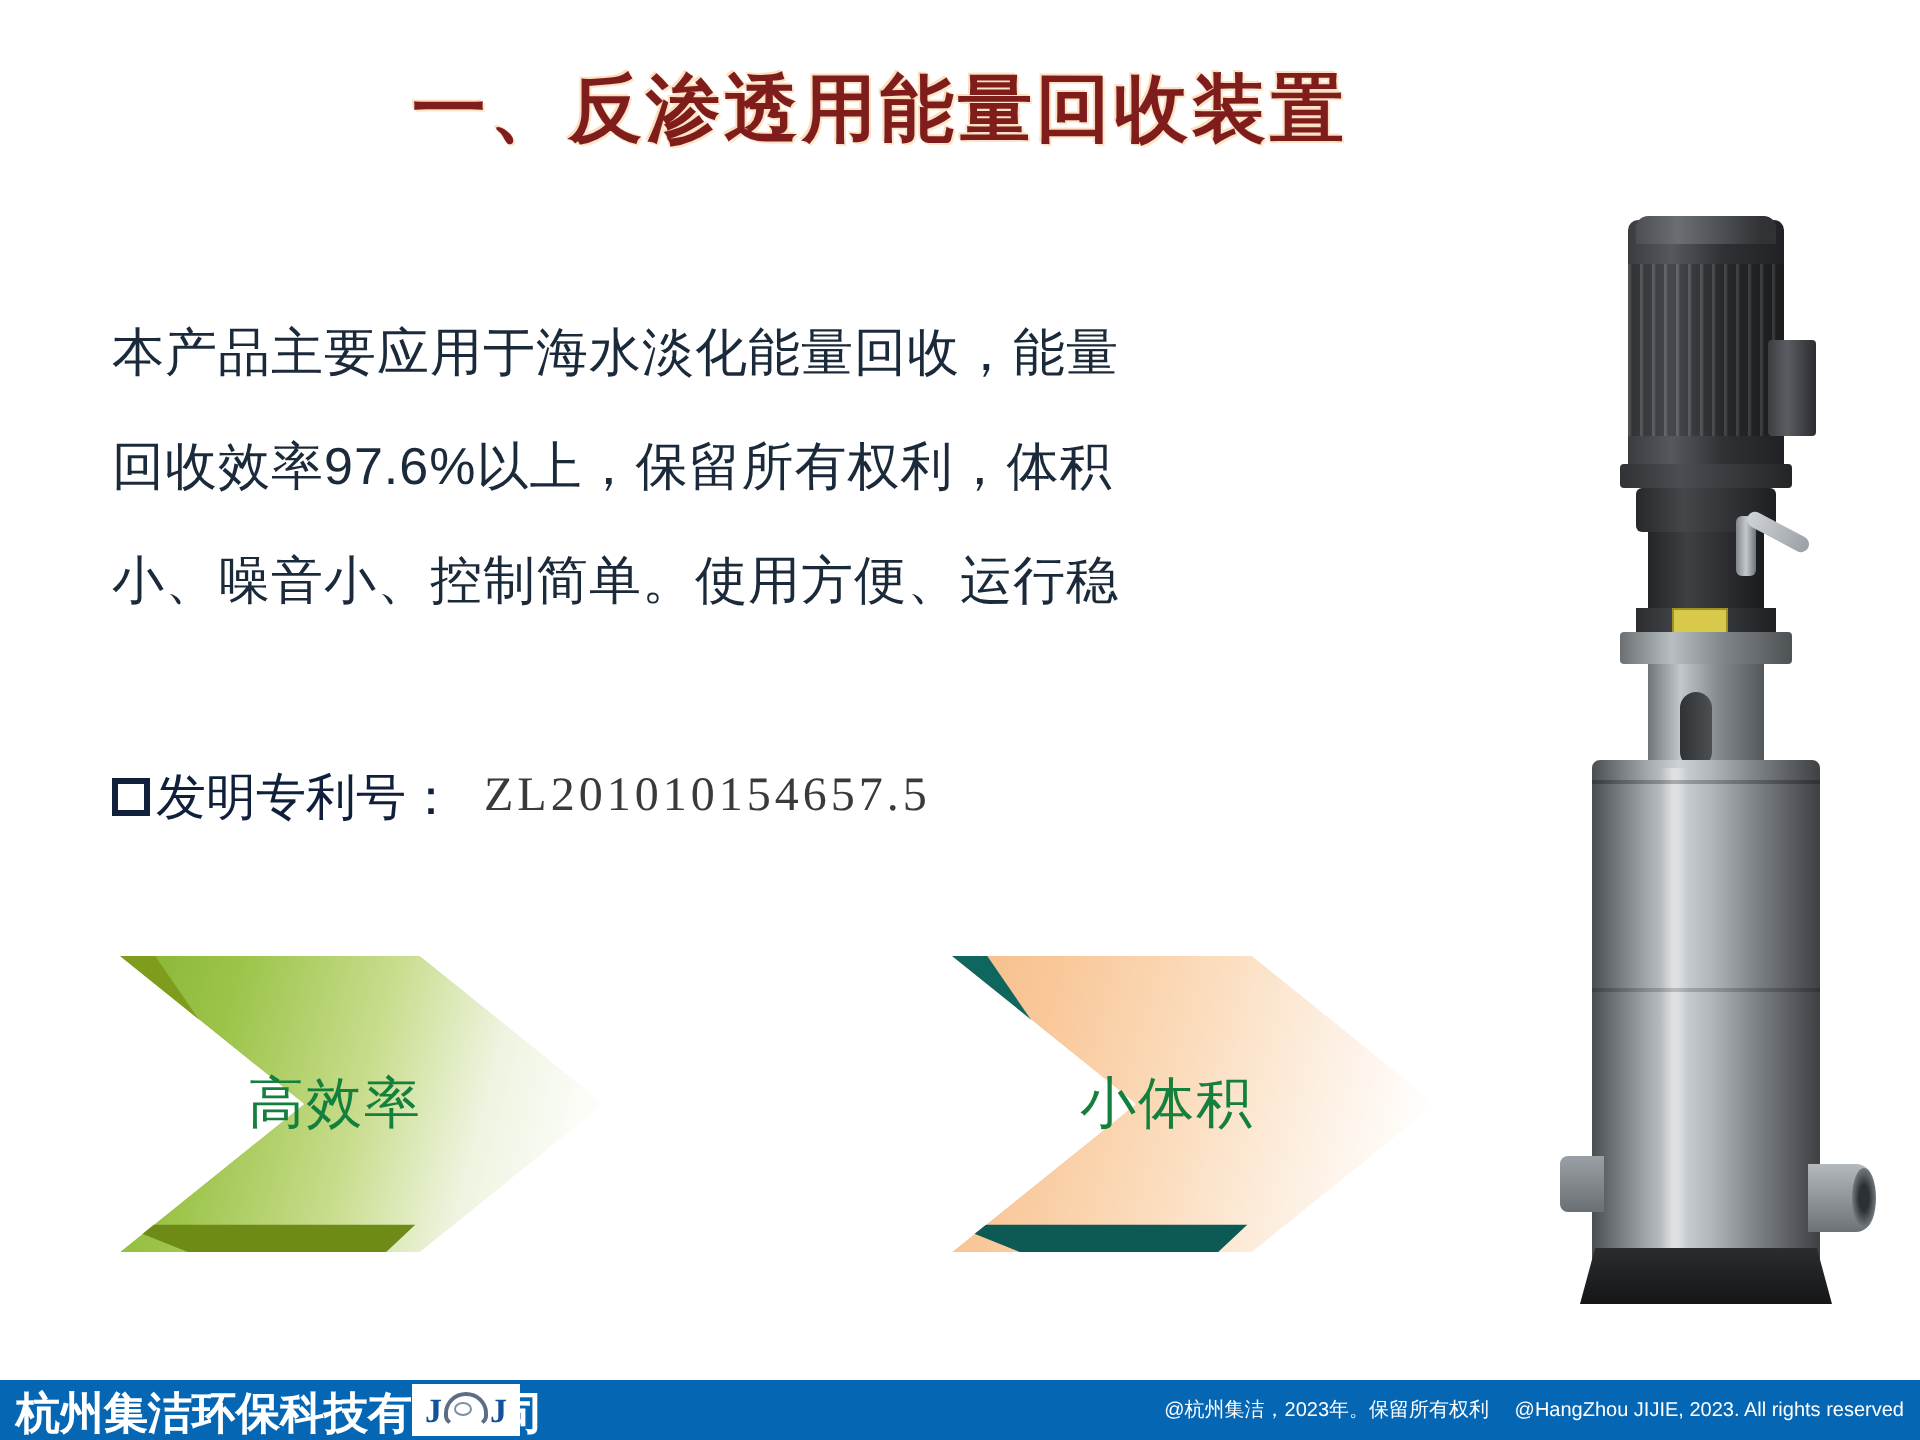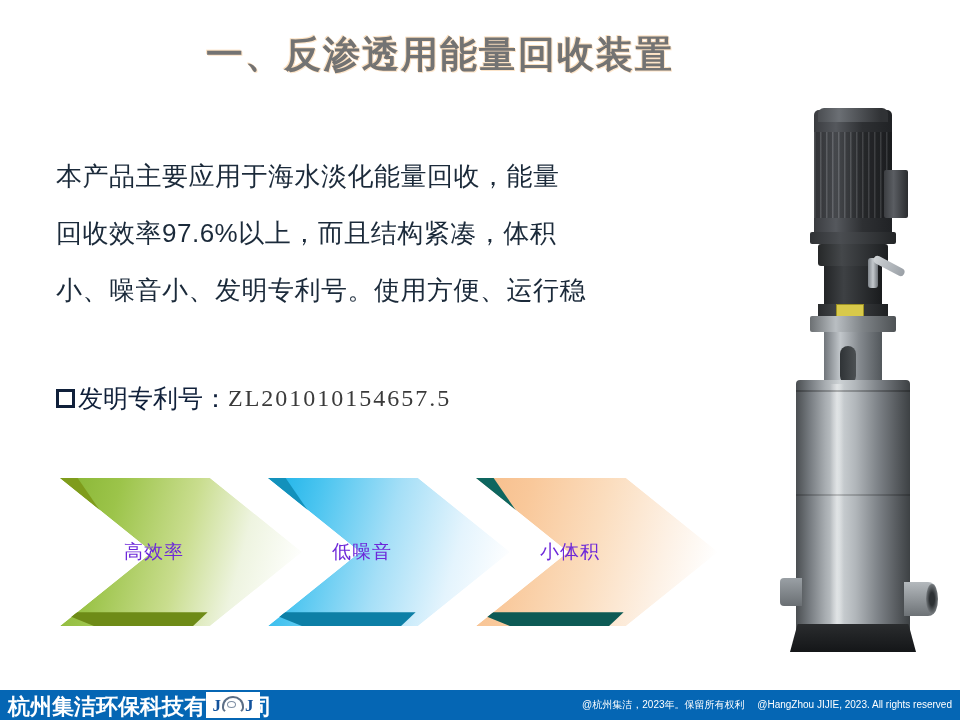--- a/index.html
+++ b/index.html
@@ -17,21 +17,21 @@
 
   
   .slide-title {
     position: absolute;
     left: 0;
     top: 30px;
     width: 880px;
     text-align: center;
     font-size: 37px;
     font-weight: bold;
-    color: #737373;
+    color: #7f1d1d;
     letter-spacing: 2px;
     text-shadow:
       0 0 1px #fbd9b4,
       1px 1px 0 #fde6cc,
       -1px -1px 0 #fbe0c0;
     white-space: nowrap;
   }
 
   
   .body-block {
@@ -70,20 +70,21 @@
     font-size: 25px;
     color: #10203a;
     font-family: Liberation Mono, monospace;
     letter-spacing: 0px;
   }
   .patent-value {
     font-size: 24px;
     color: #3a3a3a;
     font-family: "Liberation Serif", "DejaVu Serif", serif;
     letter-spacing: 2px;
+    margin-left: 14px;
   }
 
   
   .chevron-row {
     position: absolute;
     left: 60px;
     top: 478px;
     width: 660px;
     height: 160px;
   }
@@ -121,22 +122,22 @@
   }
   .chev-label {
     position: absolute;
     left: 0; top: 0;
     width: 100%;
     height: 100%;
     display: flex;
     align-items: center;
     padding-left: 64px;
     box-sizing: border-box;
-    font-size: 19px;
-    color: #6d28d9;
+    font-size: 28px;
+    color: #15803d;
     font-family: Liberation Sans, sans-serif;
     letter-spacing: 1px;
     white-space: nowrap;
   }
 
   
   #chev-0 { left: 0px; }
   #chev-0 .chev-face {
     background: linear-gradient(105deg, #86b432 0%, #9cc44a 22%, #c9dd8e 50%, #eef4e0 72%, #fdfefb 92%);
   }
@@ -344,49 +345,41 @@
   }
   .footer-copyright .cn { margin-right: 10px; }
 </style>
 </head>
 <body>
 
 <div class="slide-title">一、反渗透用能量回收装置</div>
 
 <div class="body-block">
   <div class="body-line">本产品主要应用于海水淡化能量回收，能量</div>
-  <div class="body-line">回收效率97.6%以上，而且结构紧凑，体积</div>
-  <div class="body-line">小、噪音小、发明专利号。使用方便、运行稳</div>
+  <div class="body-line">回收效率97.6%以上，保留所有权利，体积</div>
+  <div class="body-line">小、噪音小、控制简单。使用方便、运行稳</div>
 </div>
 
 <div class="patent-row">
   <span class="bullet-square"></span>
   <span class="patent-label">发明专利号：</span>
   <span class="patent-value">ZL201010154657.5</span>
 </div>
 
 <div class="chevron-row">
 
   <div class="chevron" id="chev-0">
     <div class="chev-shape">
       <div class="chev-face"></div>
       <div class="chev-bevel-tl"></div>
       <div class="chev-bevel-bot"></div>
     </div>
     <div class="chev-label">高效率</div>
   </div>
 
-  <div class="chevron" id="chev-1">
-    <div class="chev-shape">
-      <div class="chev-face"></div>
-      <div class="chev-bevel-tl"></div>
-      <div class="chev-bevel-bot"></div>
-    </div>
-    <div class="chev-label">低噪音</div>
-  </div>
 
   <div class="chevron" id="chev-2">
     <div class="chev-shape">
       <div class="chev-face"></div>
       <div class="chev-bevel-tl"></div>
       <div class="chev-bevel-bot"></div>
     </div>
     <div class="chev-label">小体积</div>
   </div>
 

